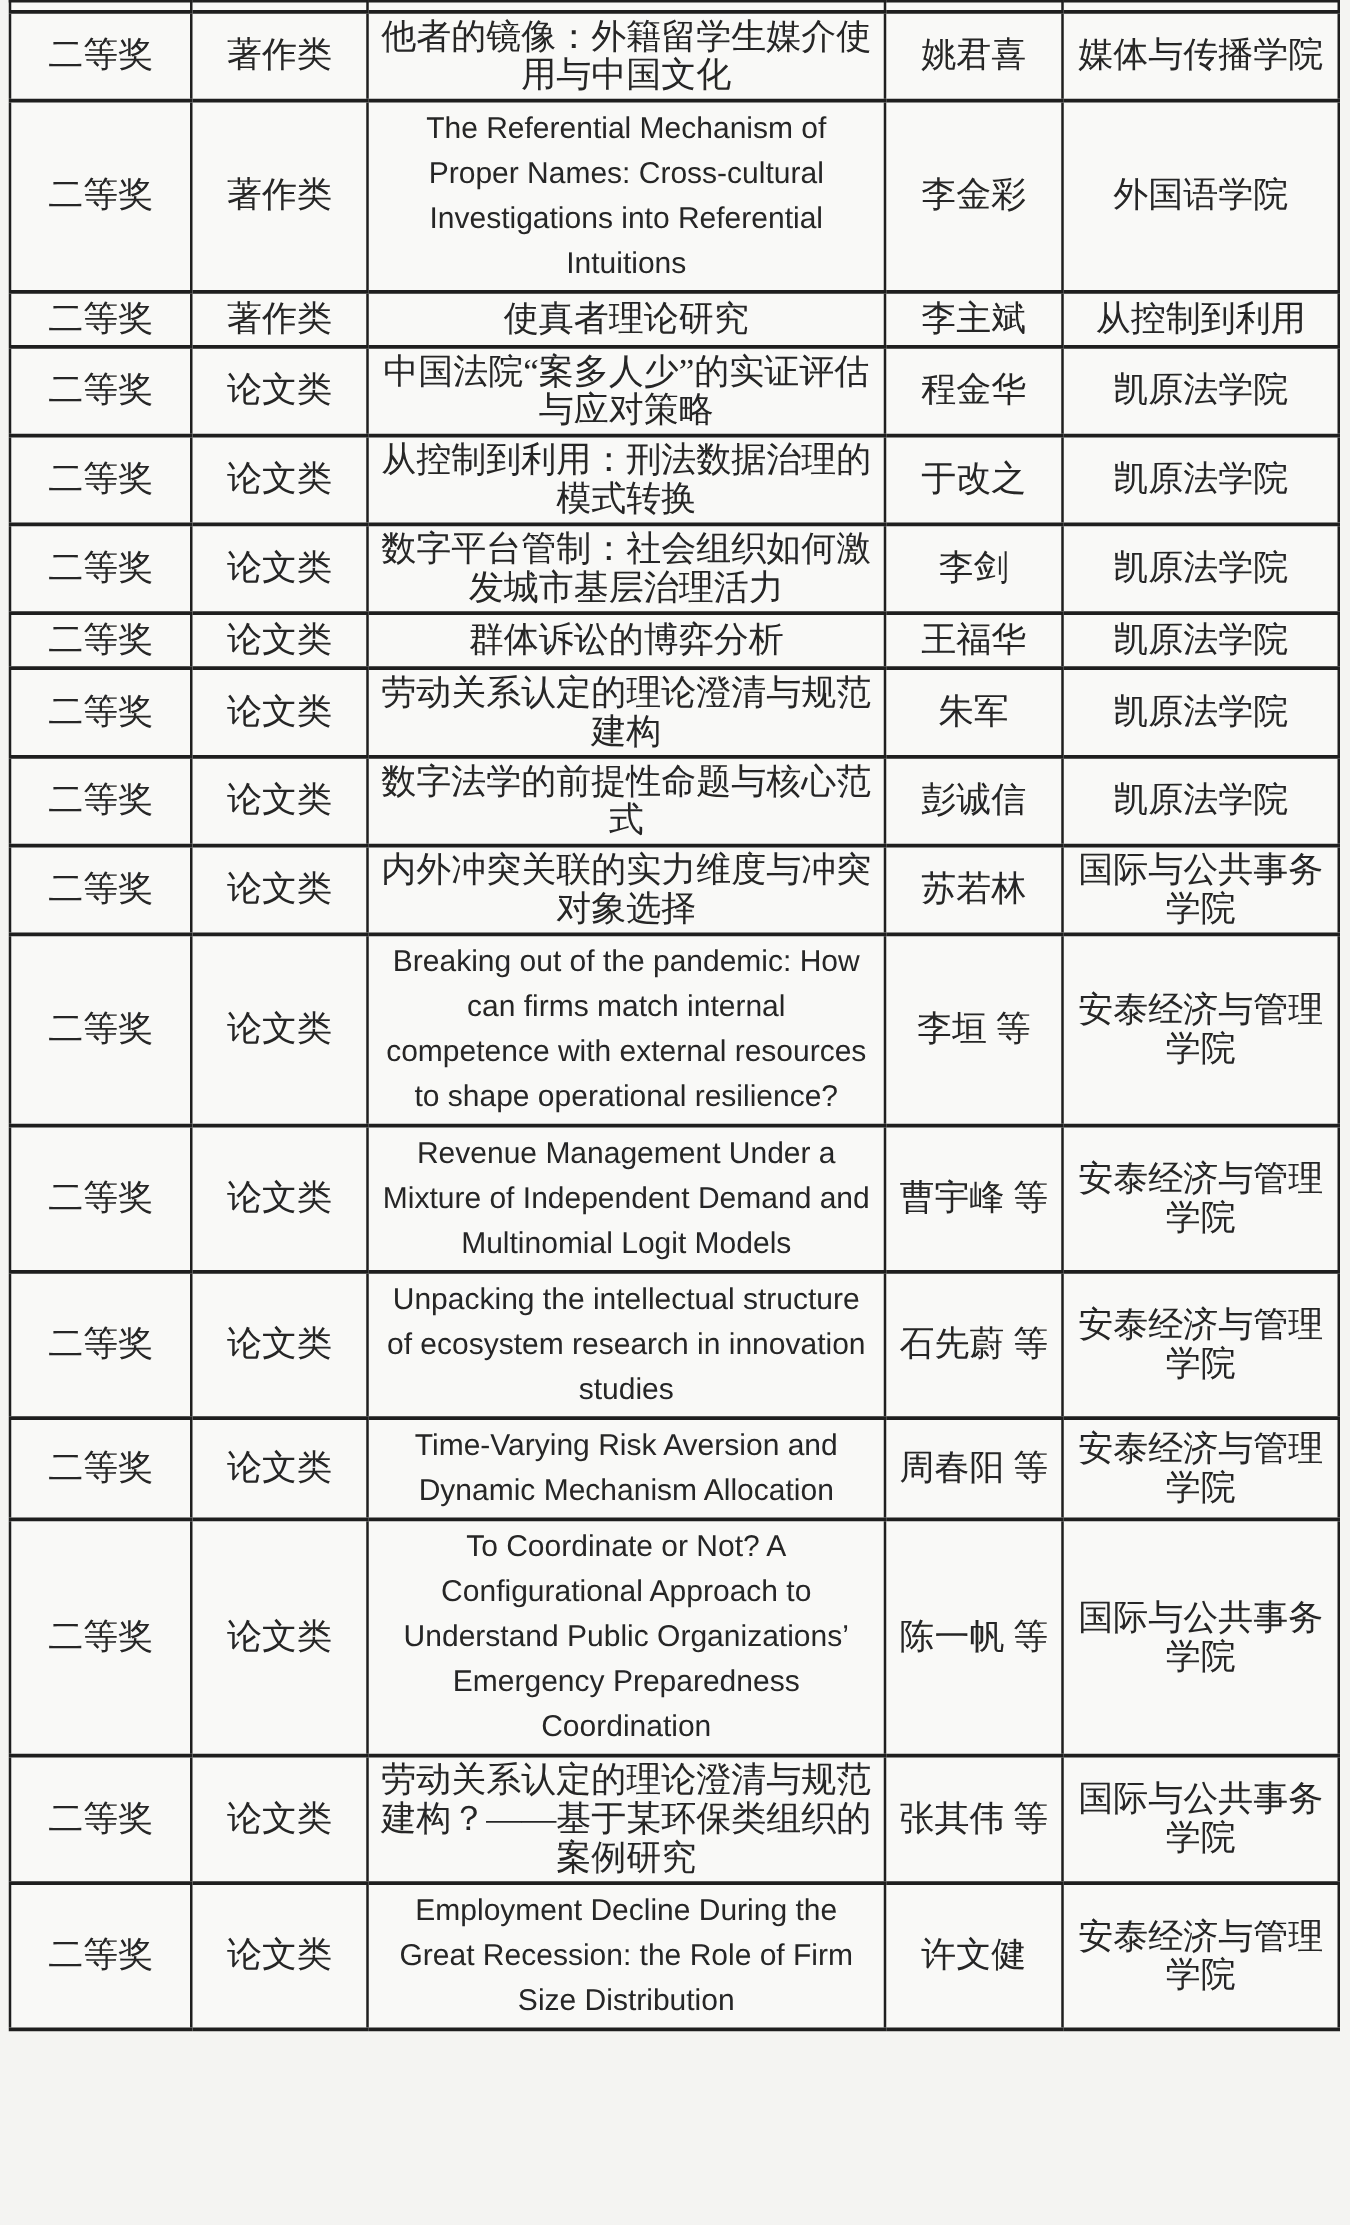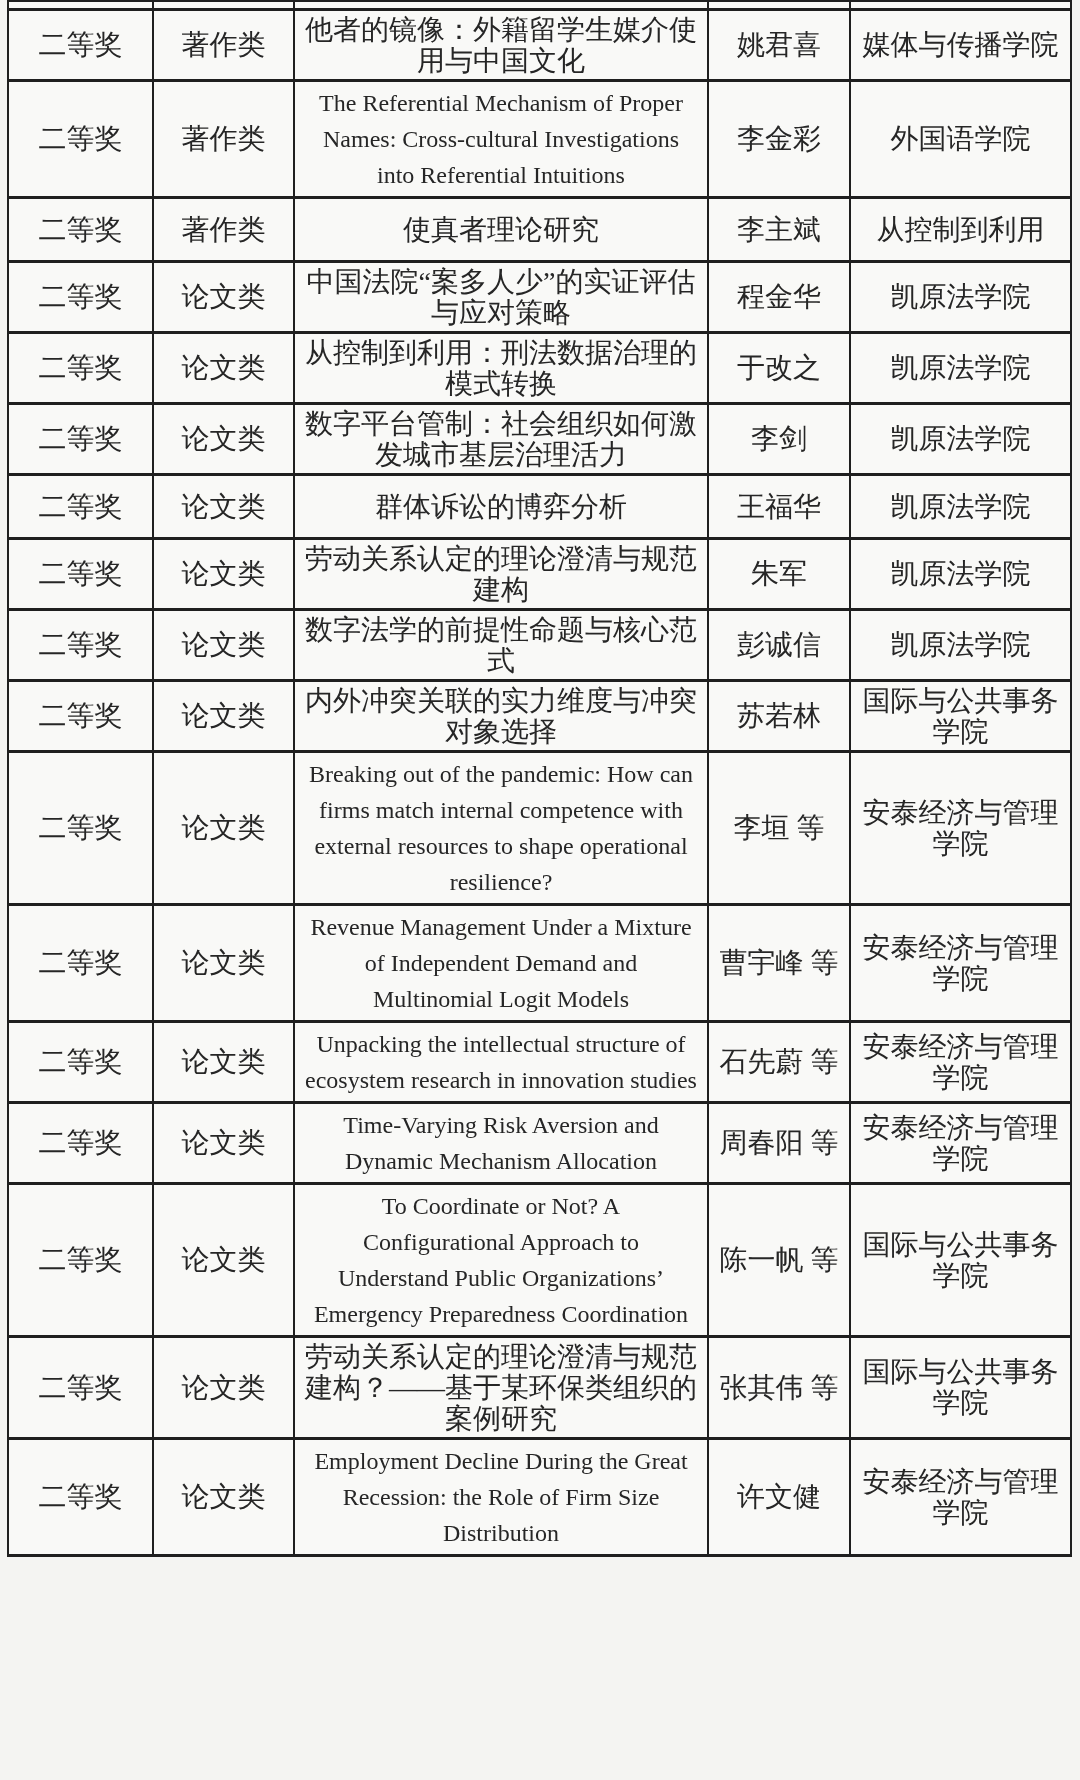--- a/index.html
+++ b/index.html
@@ -35,26 +35,26 @@
     font-size: 28px;
     line-height: 31px;
     color: var(--text);
   }
   tr.clipped td {
     height: 8px;
     padding: 0;
     border-top-width: 2px;
   }
   td.latin {
-    font-family: Liberation Serif, serif;
+    font-family: Liberation Sans, sans-serif;
     font-size: 24px;
     line-height: 36px;
   }
   td[data-field="school"] { padding: 3px 8px; }
-  td[data-field="author"] { padding: 15px 8px; }
+  td[data-field="author"] { padding: 5px 8px; }
 </style>
 </head>
 <body>
 
 <div class="page">
   <table class="awards">
     <colgroup>
       <col style="width:145px">
       <col style="width:141px">
       <col style="width:414px">

